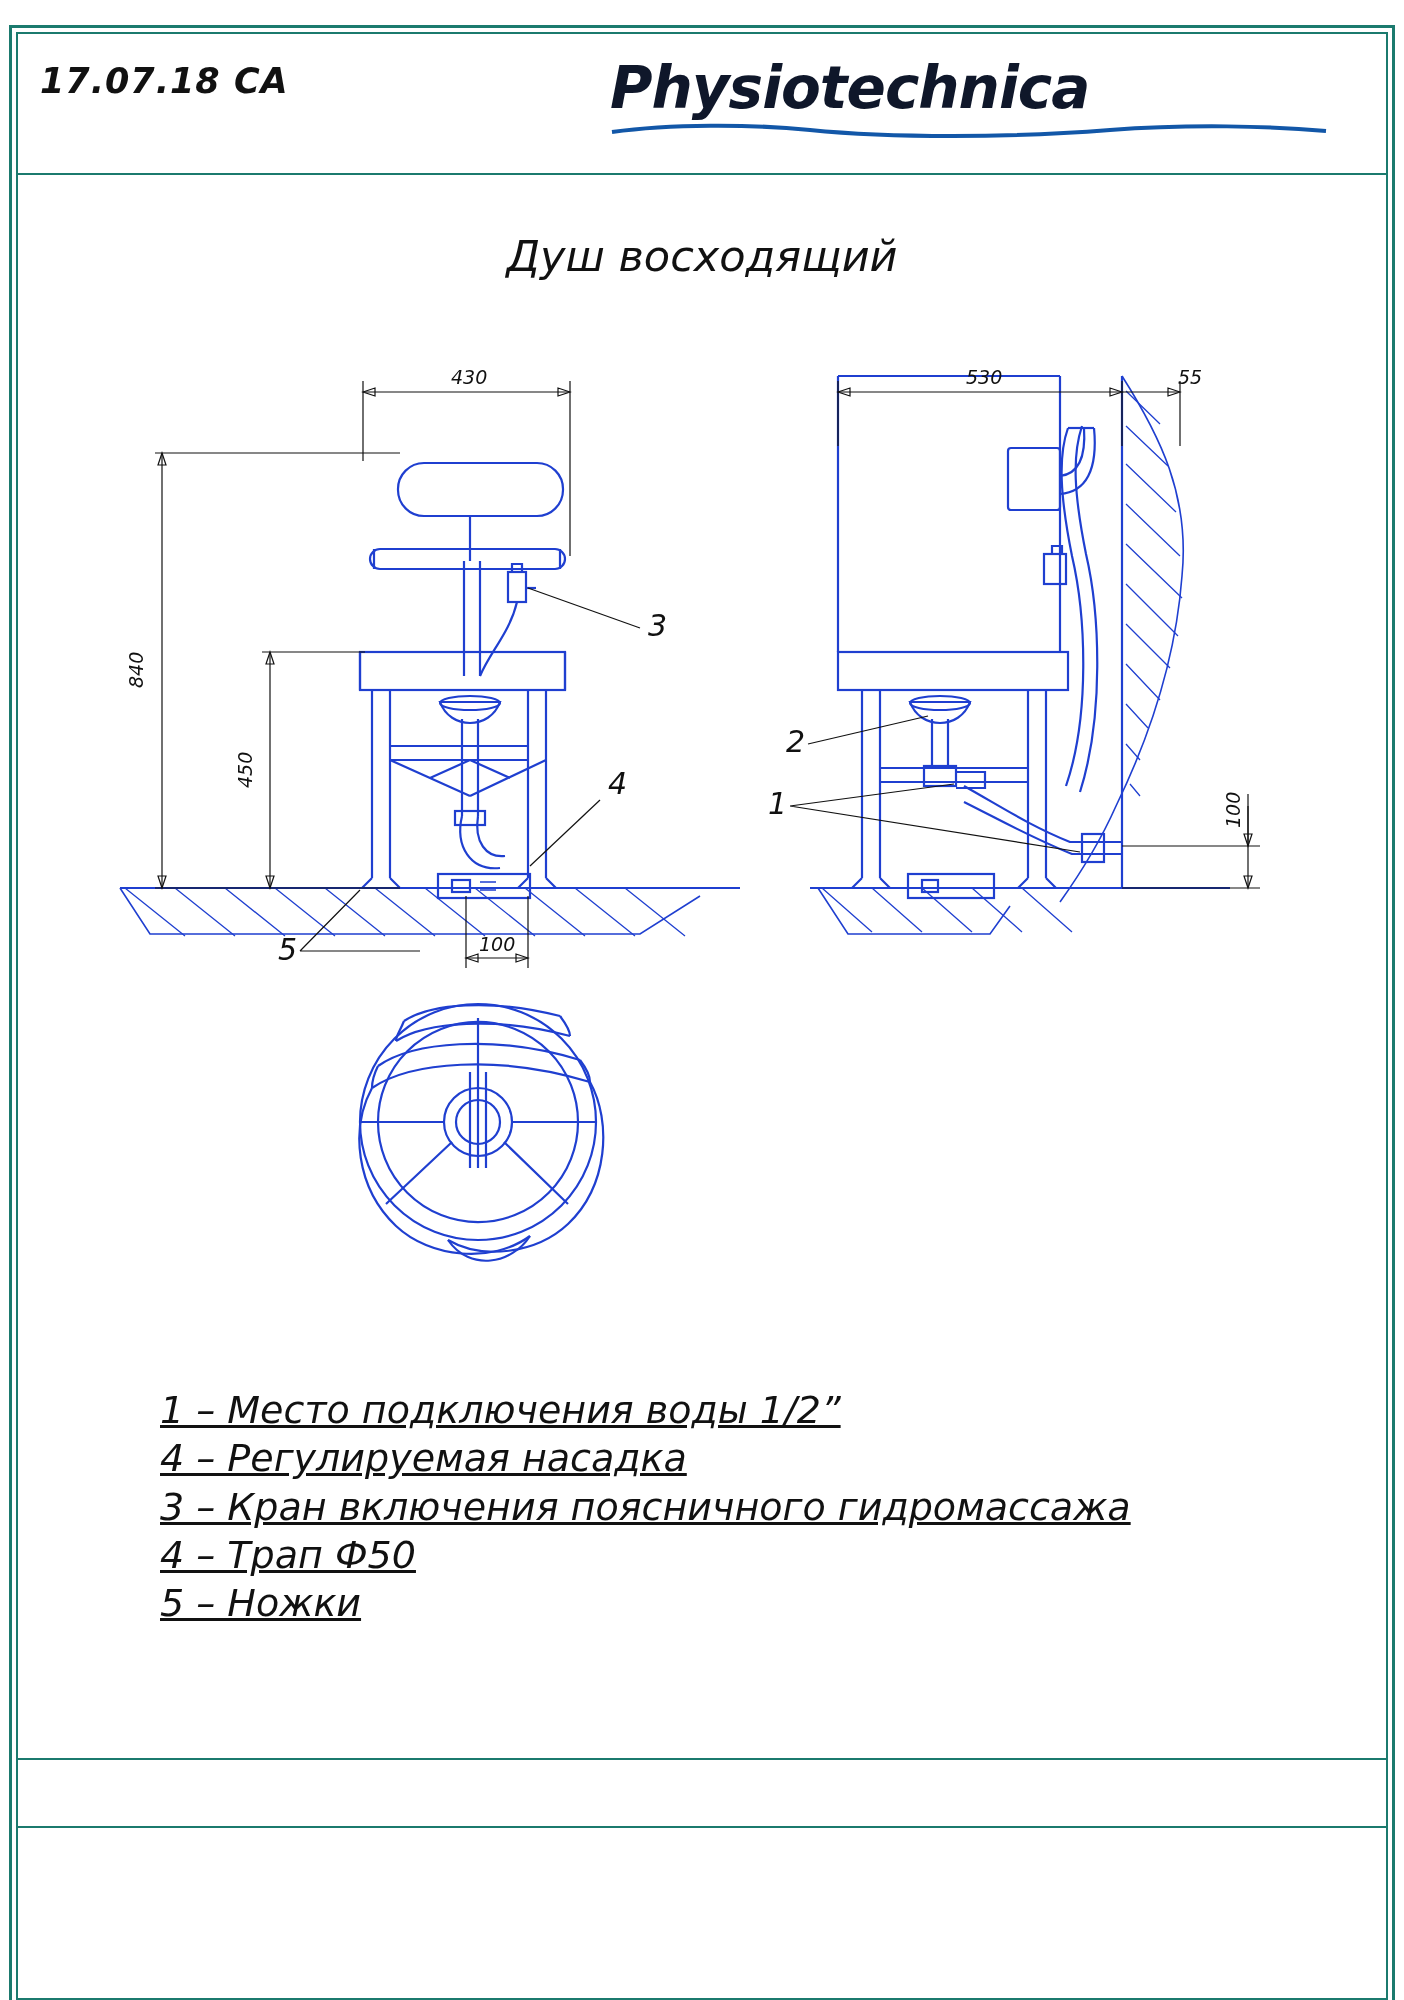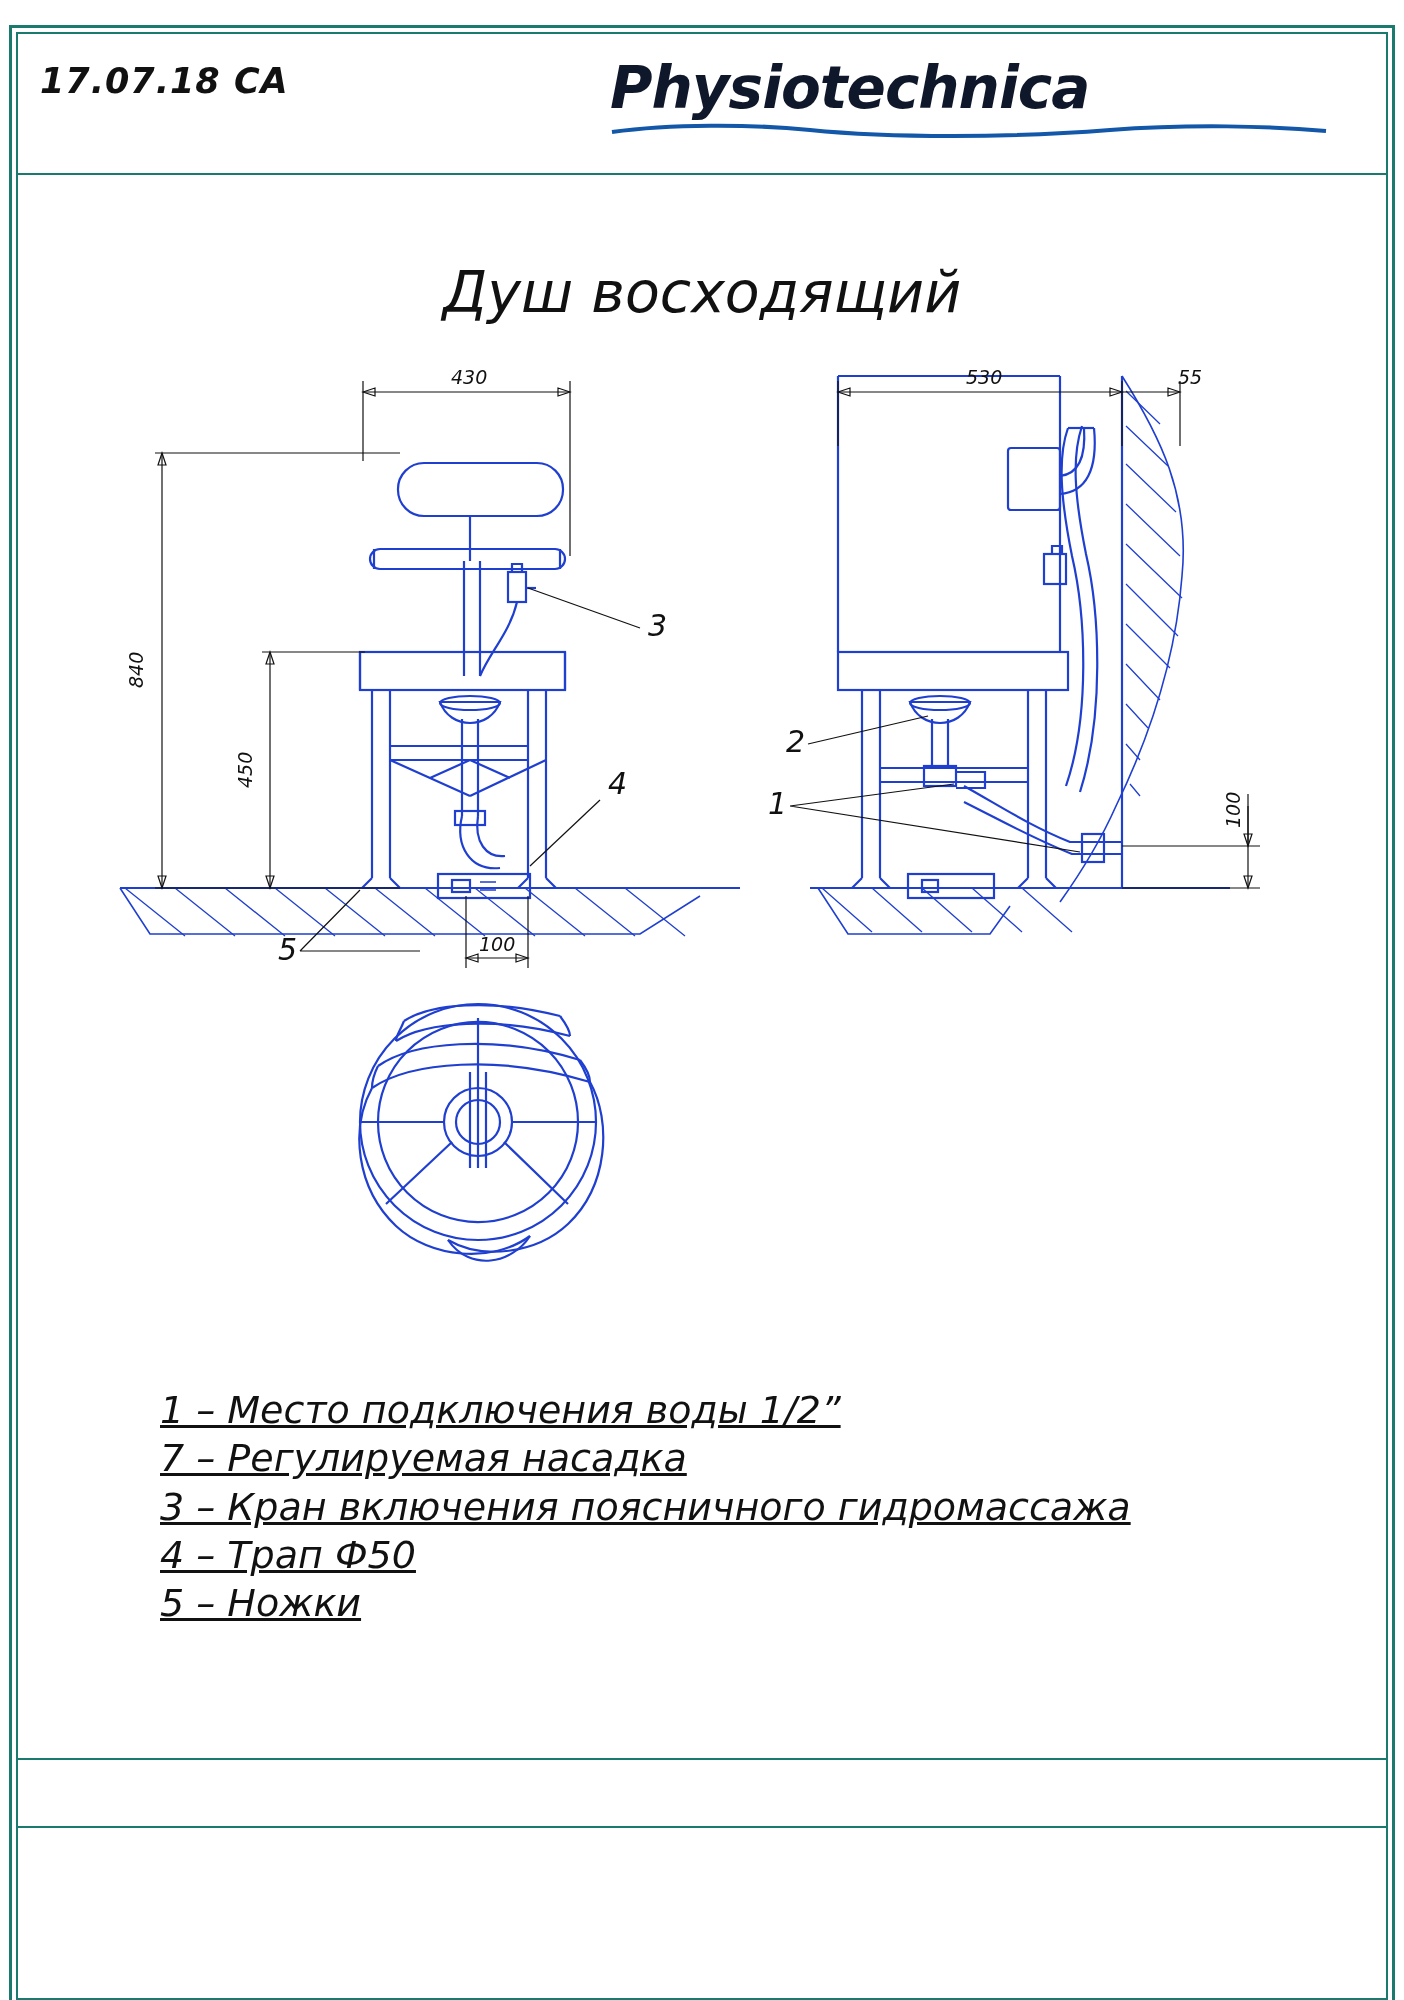--- a/index.html
+++ b/index.html
@@ -72,24 +72,23 @@
     color: #0f172a;
     letter-spacing: -1px;
     white-space: nowrap;
   }
   .title {
     position: absolute;
     left: 0; top: 215px;
     width: 1404px;
     text-align: center;
     font-family: "DejaVu Sans", sans-serif;
-    font-size: 57px;
+    font-size: 43px;
     font-style: italic;
     color: #111111;
-    margin-top: 28px;
   }
   .legend {
     position: absolute;
     left: 160px;
     top: 1370px;
     width: 1150px;
   }
   .legend-item {
     font-family: "DejaVu Sans", sans-serif;
     font-size: 38px;
@@ -312,19 +311,19 @@
 
       <path class="bl" d="M372 1072 C 350 1112, 356 1172, 396 1210 C 430 1242, 492 1248, 530 1220"></path>
       <path class="bl" d="M590 1066 C 612 1106, 608 1170, 568 1208 C 536 1238, 482 1244, 448 1224"></path>
       <path class="bl" d="M530 1220 C 512 1248, 470 1256, 448 1224"></path>
     </g>
 
   </svg>
 
   <div class="legend">
     <div class="legend-item">1 – Место подключения воды 1/2”</div>
-    <div class="legend-item">7 – Регулируемая насадка</div>
+    <div class="legend-item">4 – Регулируемая насадка</div>
     <div class="legend-item">3 – Кран включения поясничного гидромассажа</div>
     <div class="legend-item">4 – Трап Ф50</div>
     <div class="legend-item">5 – Ножки</div>
   </div>
 
 </div>
 
 </body></html>

